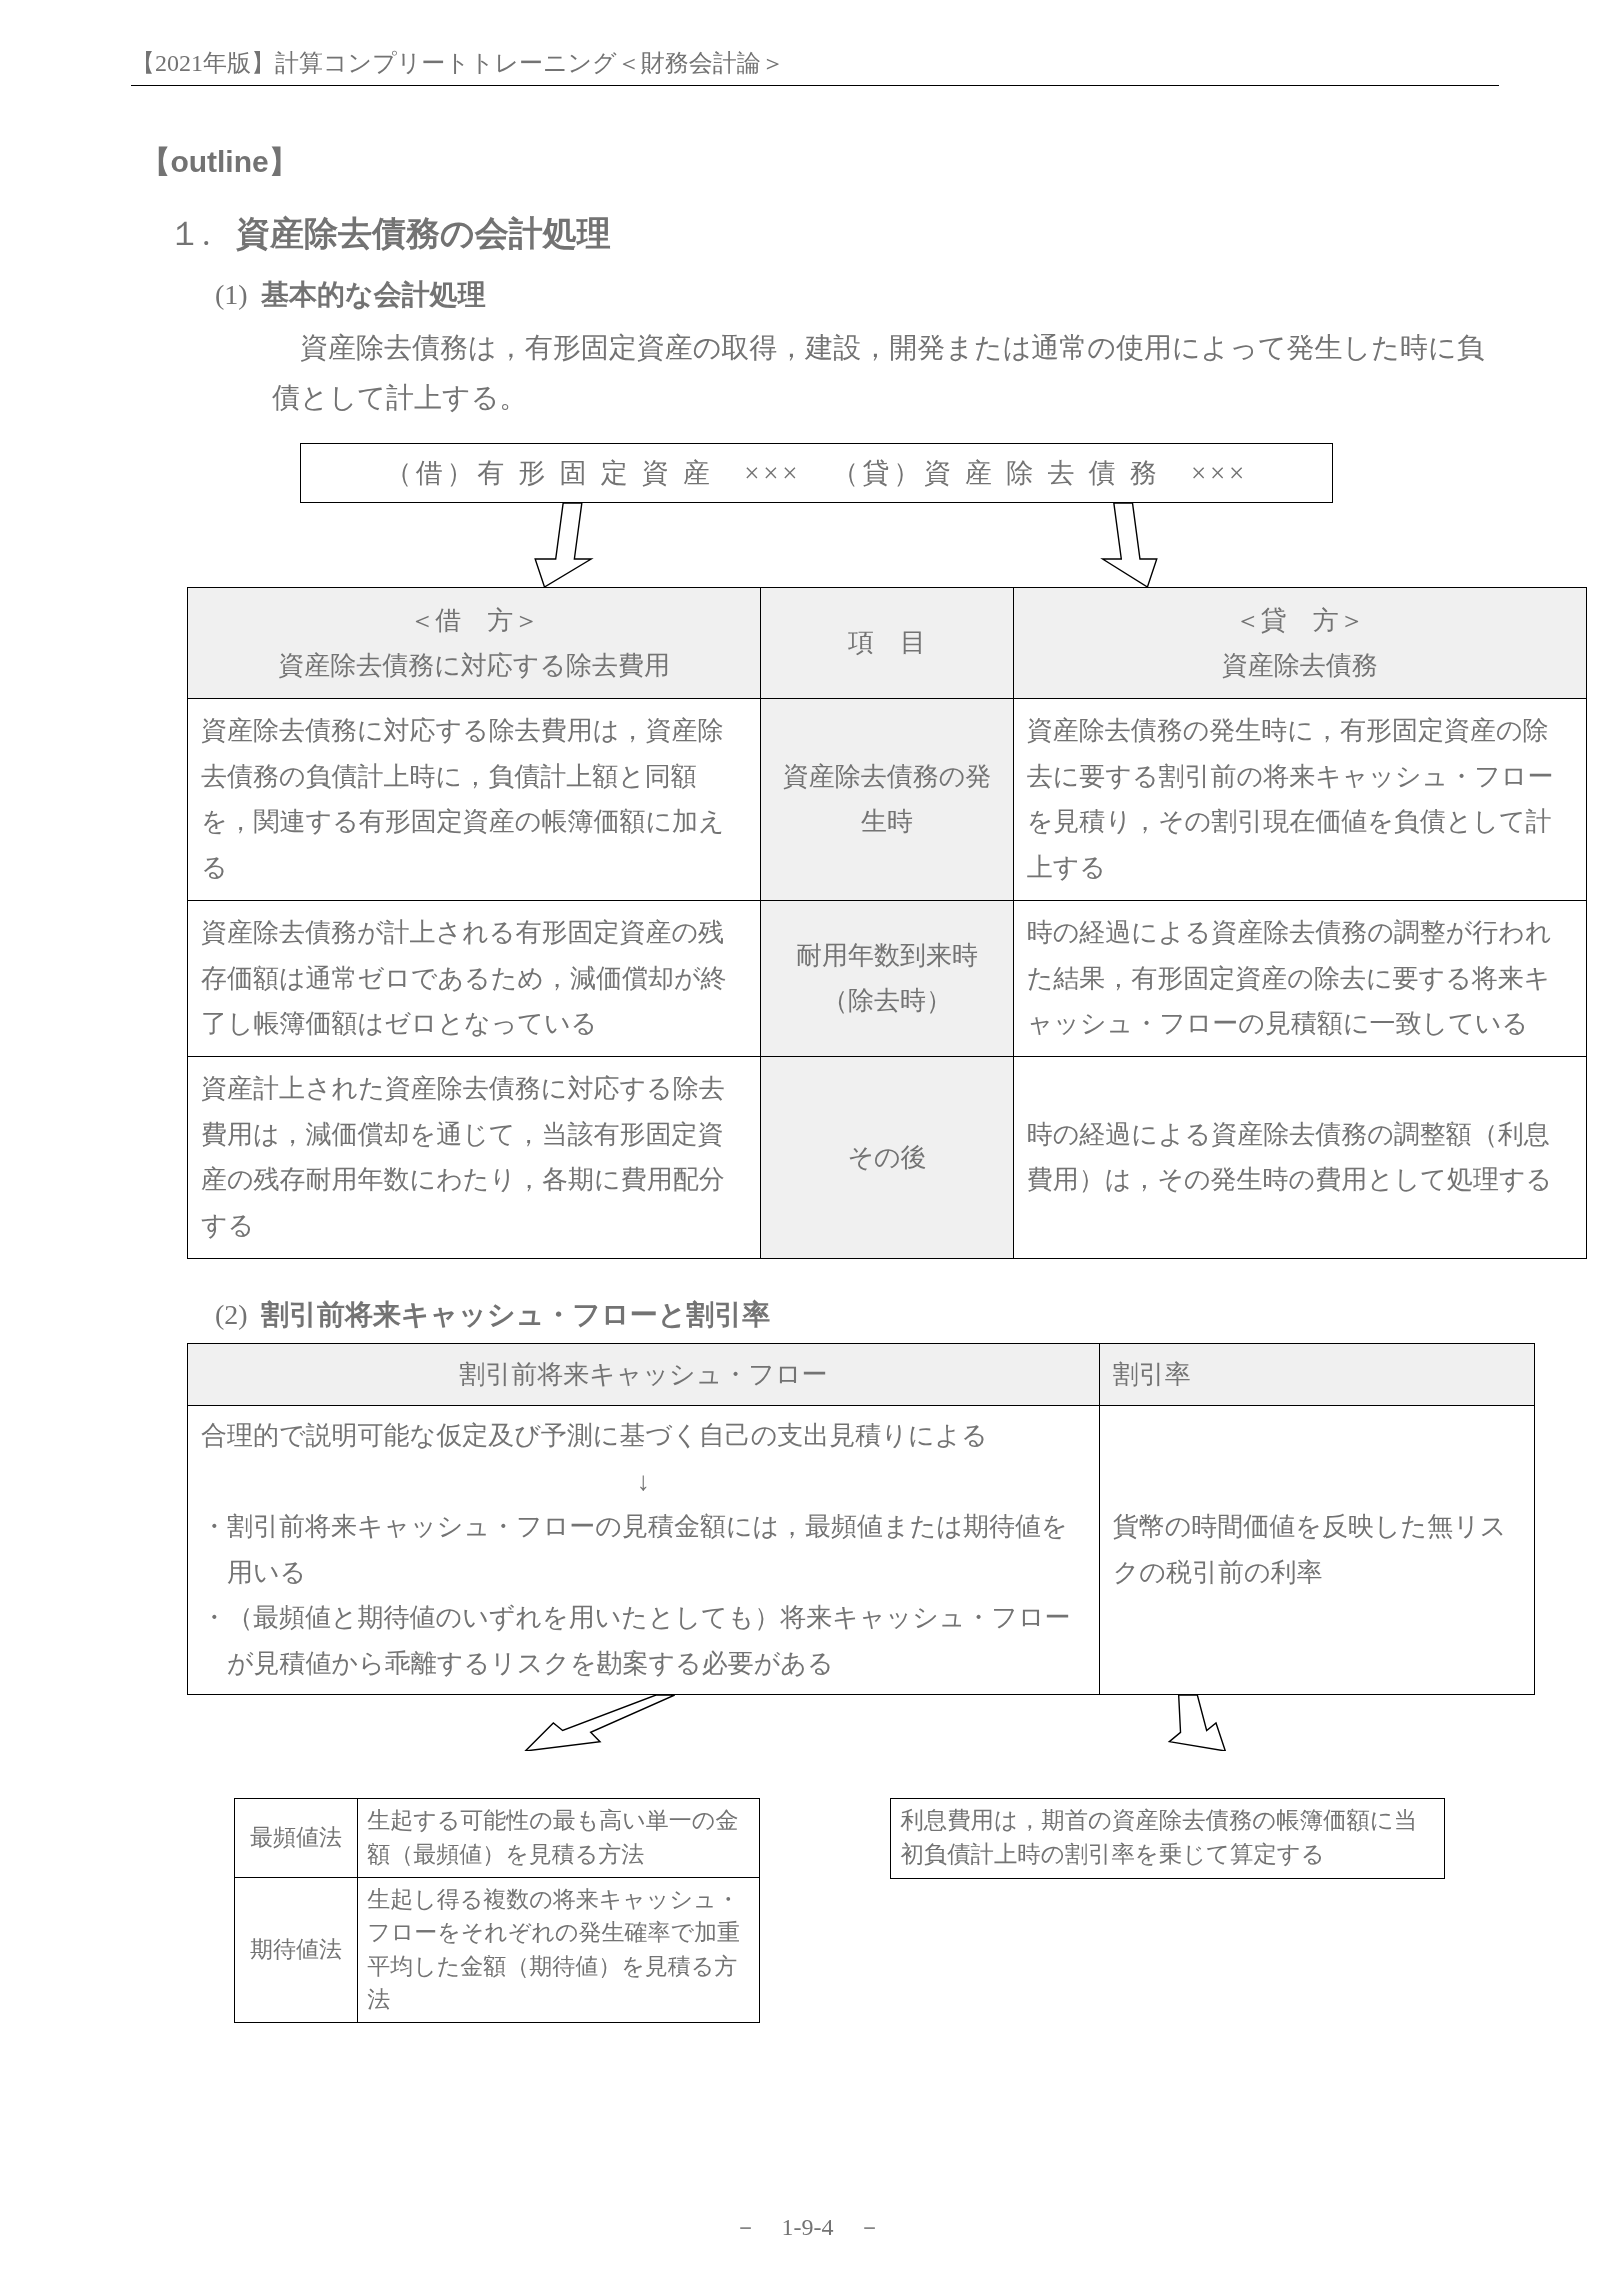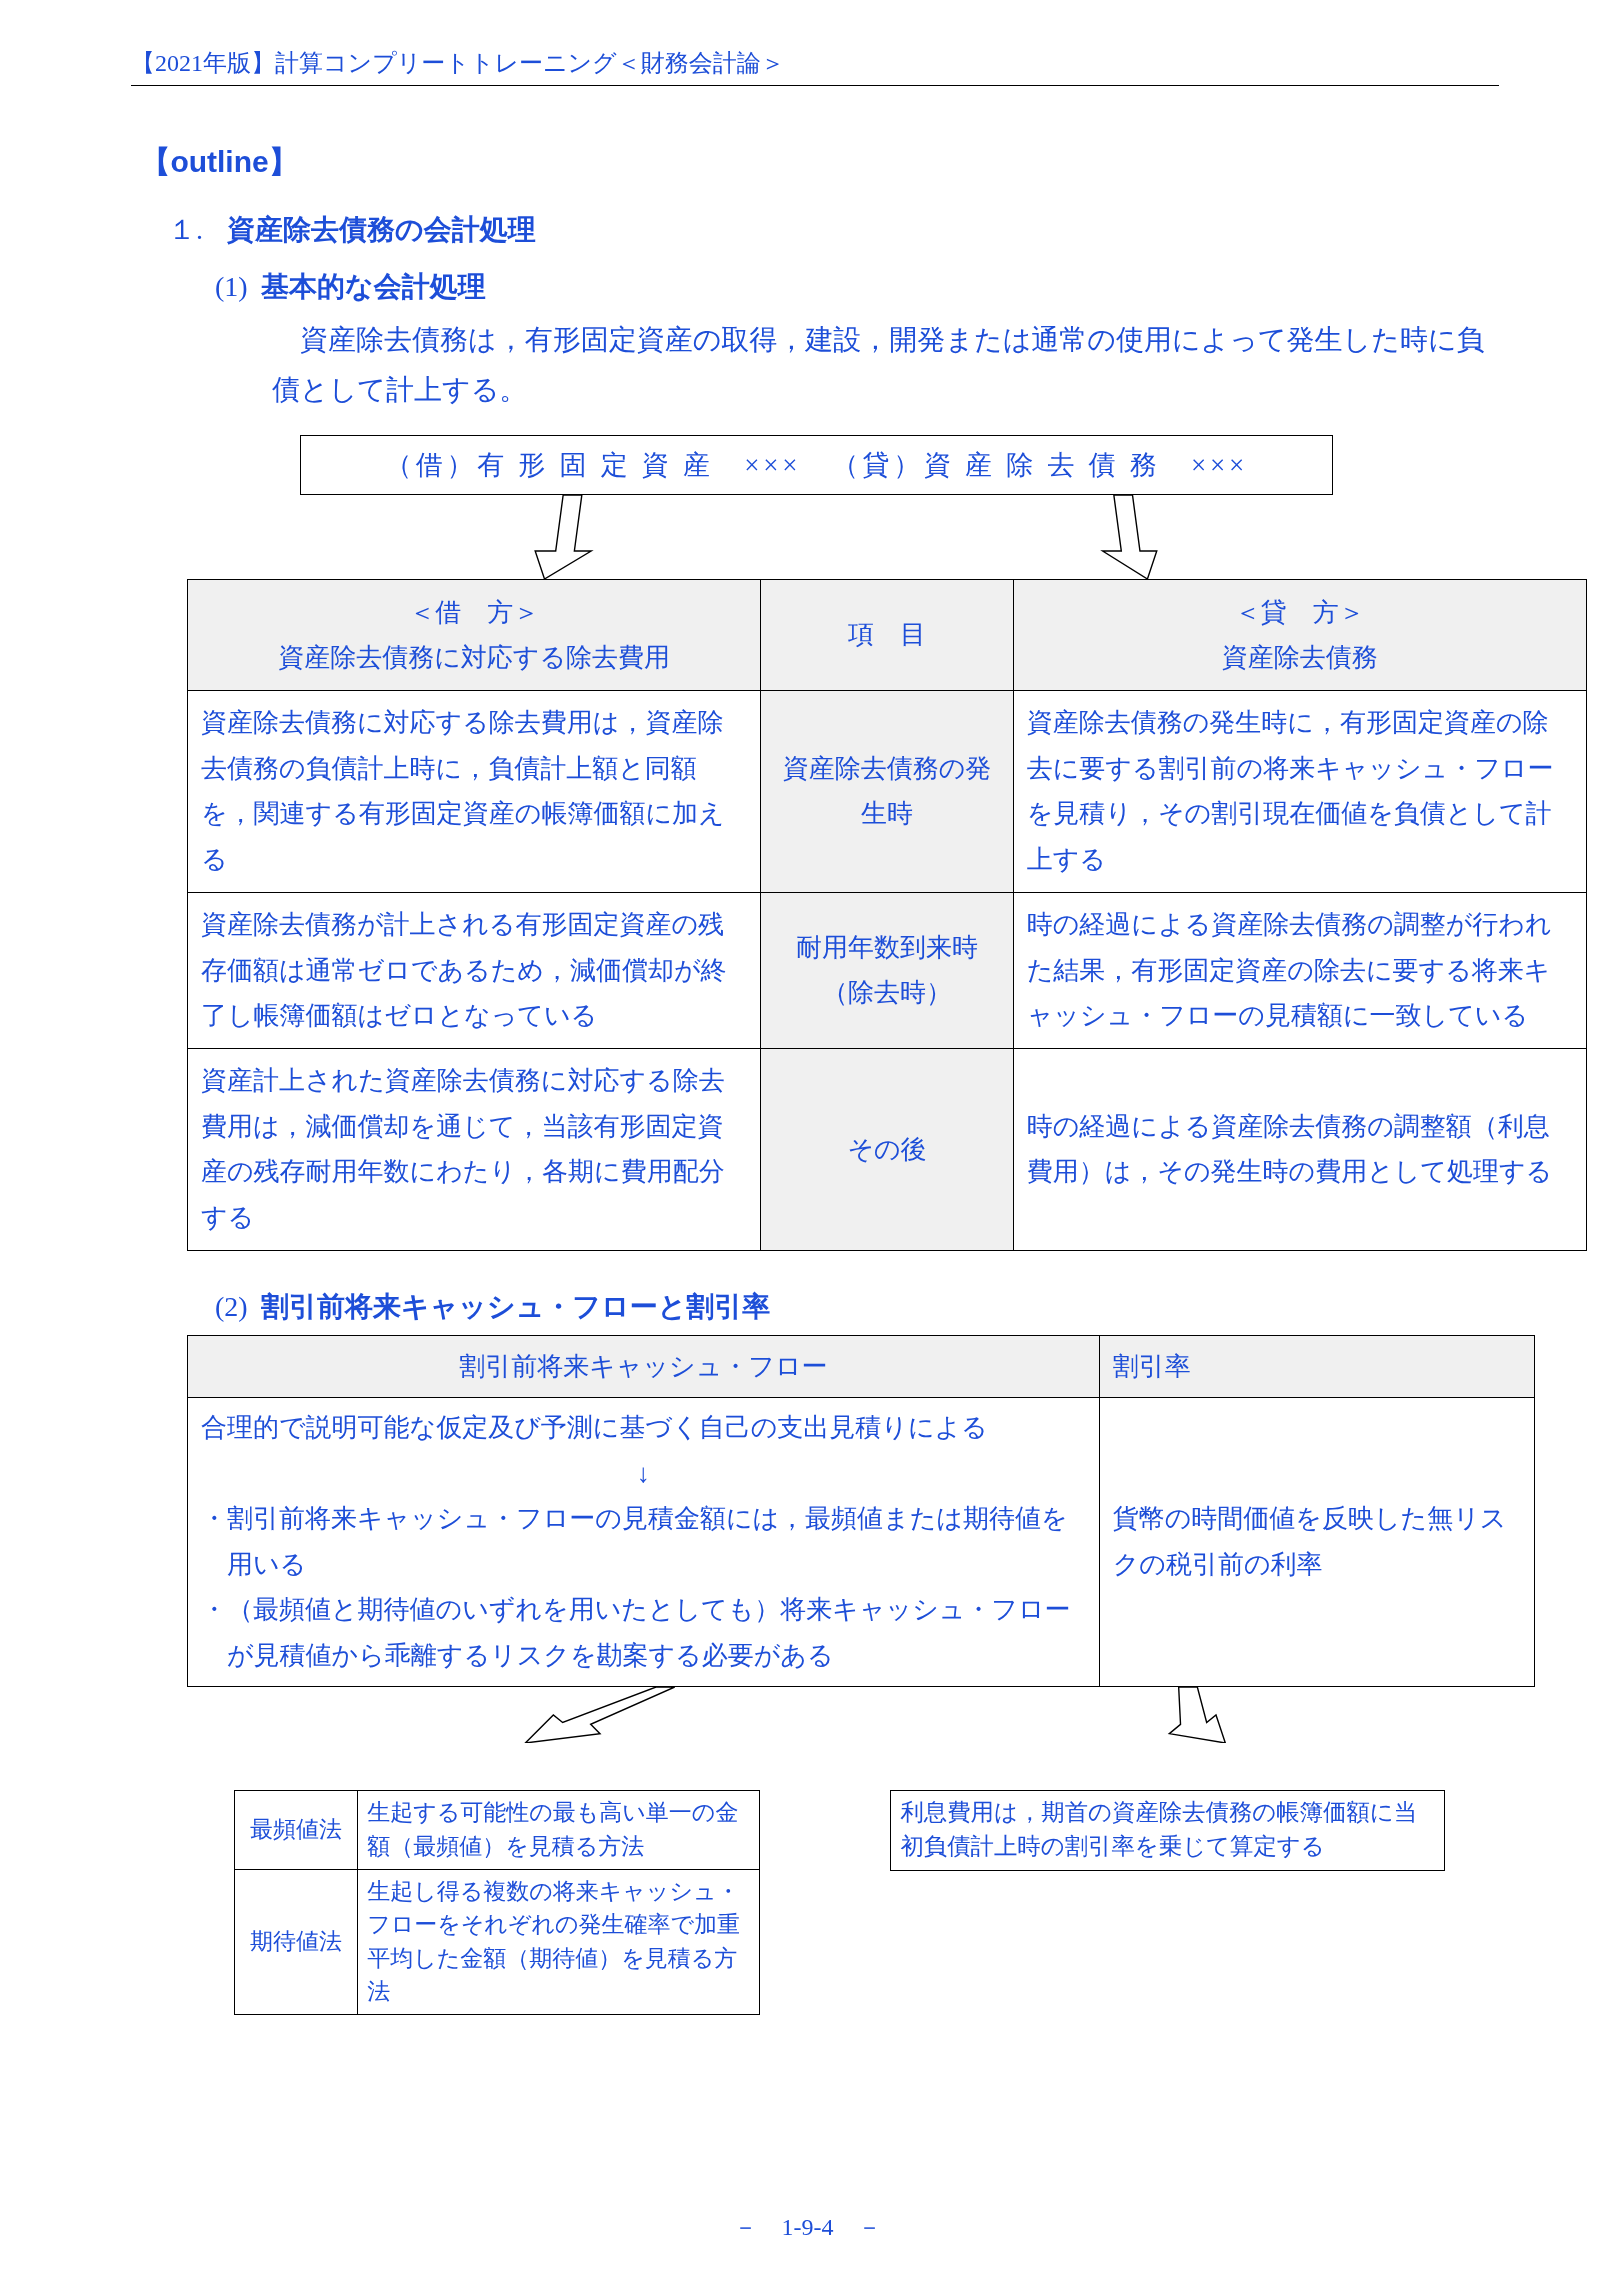--- a/index.html
+++ b/index.html
@@ -7,38 +7,38 @@
     background: #fff;
     margin: 0;
     padding: 0;
   }
   .page {
     width: 1615px;
     height: 2290px;
     box-sizing: border-box;
     padding: 47px 116px 37px 131px;
     position: relative;
-    color: #1d4ed8;
+    color: #737373;
   }
   .header-line {
     font-size: 24px;
     margin-bottom: 5.6px;
   }
   .header-rule {
     border-top: 1.9px solid #000;
     margin: 4.7px 0 56px 0;
   }
   .outline-title {
     font-family: "Times New Roman", "MS Mincho", serif;
     font-size: 30px;
     margin-left: 9.4px;
     margin-bottom: 28px;
   }
   .h1-line {
-    font-size: 28px;
+    font-size: 34px;
     margin-left: 37px;
     margin-bottom: 19px;
   }
   .h2-line {
     font-size: 28px;
     font-weight: bold;
     margin-left: 84px;
     margin-bottom: 9.4px;
     font-family: "MS Gothic", "Hiragino Kaku Gothic ProN", sans-serif;
   }

